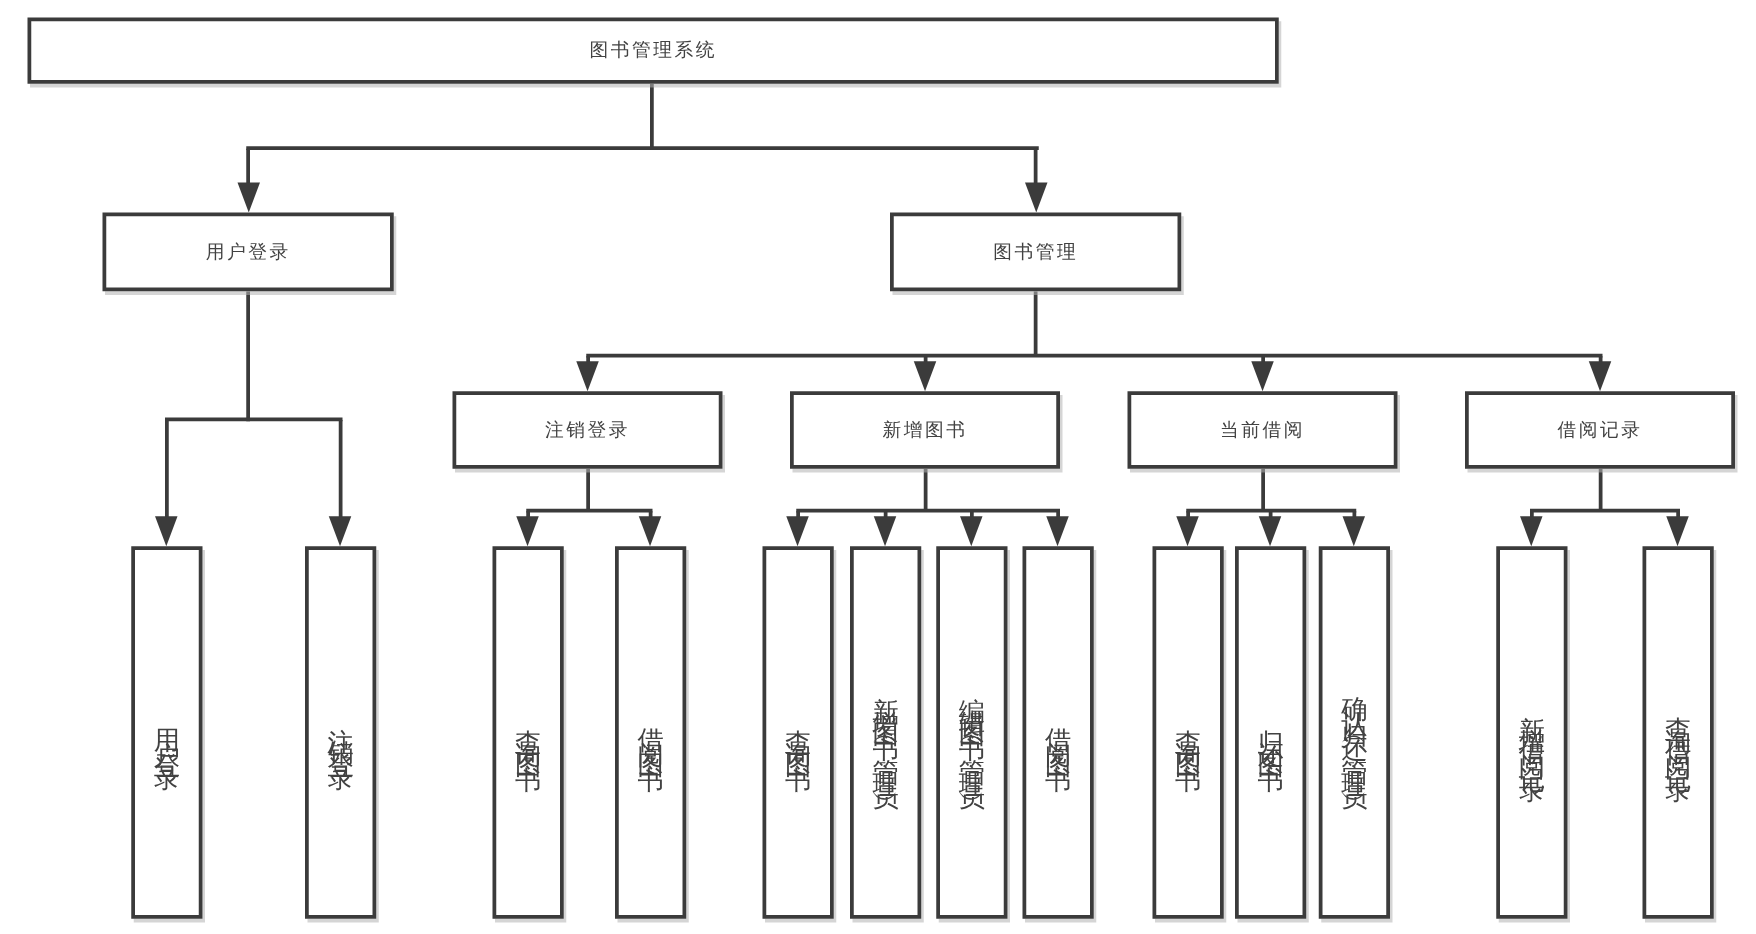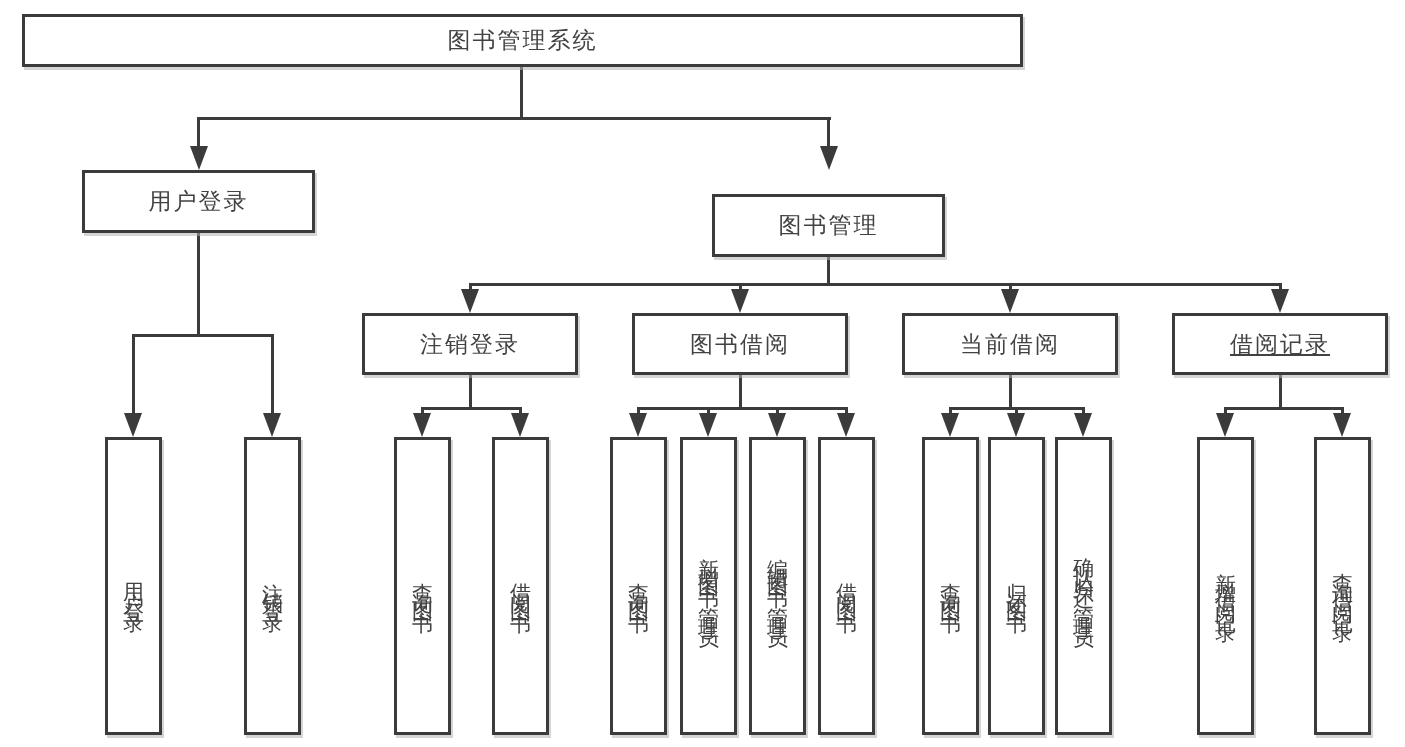--- a/index.html
+++ b/index.html
@@ -11,21 +11,21 @@
     font-family:"DejaVu Sans","Liberation Sans",sans-serif;
     color:#424242;
   }
   .node{
     position:absolute;
     box-sizing:border-box;
     border:3px solid #3b3b3b;
     background:#ffffff;
     display:flex;align-items:center;justify-content:center;
     box-shadow:2px 3px 0 rgba(178,178,178,.55);
-    font-size:23px;
+    font-size:15px;
     letter-spacing:2px;
     color:#424242;
     z-index:2;
   }
   .leaf{
     font-size:21px;
     letter-spacing:normal;
   }
   .leaf .vtext{
     writing-mode:vertical-rl;
@@ -65,21 +65,21 @@
   <div class="vline" style="left:520px;top:67px;height:52px;"></div>
   <div class="hline" style="left:197px;top:117px;width:634px;"></div>
   <div class="vline" style="left:197px;top:119px;height:31px;"></div>
   <div class="arrow" style="left:189.5px;top:146px;"></div>
   <div class="vline" style="left:827px;top:119px;height:31px;"></div>
   <div class="arrow" style="left:819.5px;top:146px;"></div>
 
   <div class="node" style="left:82px;top:170px;width:233px;height:63px;">
     <span>用户登录</span>
   </div>
-  <div class="node" style="left:712px;top:170px;width:233px;height:63px;margin-top:24px;">
+  <div class="node" style="left:712px;top:170px;width:233px;height:63px;">
     <span>图书管理</span>
   </div>
 
   <div class="vline" style="left:197px;top:233px;height:104px;"></div>
   <div class="hline" style="left:131.5px;top:334px;width:142px;"></div>
   <div class="vline" style="left:131.5px;top:336px;height:80px;"></div>
   <div class="arrow" style="left:124px;top:413px;"></div>
   <div class="vline" style="left:270.5px;top:336px;height:80px;"></div>
   <div class="arrow" style="left:263px;top:413px;"></div>
 
@@ -91,26 +91,26 @@
   <div class="arrow" style="left:731px;top:289px;"></div>
   <div class="vline" style="left:1008.5px;top:285px;height:9px;"></div>
   <div class="arrow" style="left:1001px;top:289px;"></div>
   <div class="vline" style="left:1278.5px;top:285px;height:9px;"></div>
   <div class="arrow" style="left:1271px;top:289px;"></div>
 
   <div class="node" style="left:362px;top:313px;width:216px;height:62px;">
     <span>注销登录</span>
   </div>
   <div class="node" style="left:632px;top:313px;width:216px;height:62px;">
-    <span>图书借阅</span>
+    <span>新增图书</span>
   </div>
   <div class="node" style="left:902px;top:313px;width:216px;height:62px;">
     <span>当前借阅</span>
   </div>
-  <div class="node" style="left:1172px;top:313px;width:216px;height:62px;text-decoration:underline;">
+  <div class="node" style="left:1172px;top:313px;width:216px;height:62px;">
     <span>借阅记录</span>
   </div>
 
   <div class="vline" style="left:468.5px;top:375px;height:34px;"></div>
   <div class="hline" style="left:420.5px;top:407px;width:101px;"></div>
   <div class="vline" style="left:420.5px;top:409px;height:7px;"></div>
   <div class="arrow" style="left:413px;top:413px;"></div>
   <div class="vline" style="left:518.5px;top:409px;height:7px;"></div>
   <div class="arrow" style="left:511px;top:413px;"></div>
 

